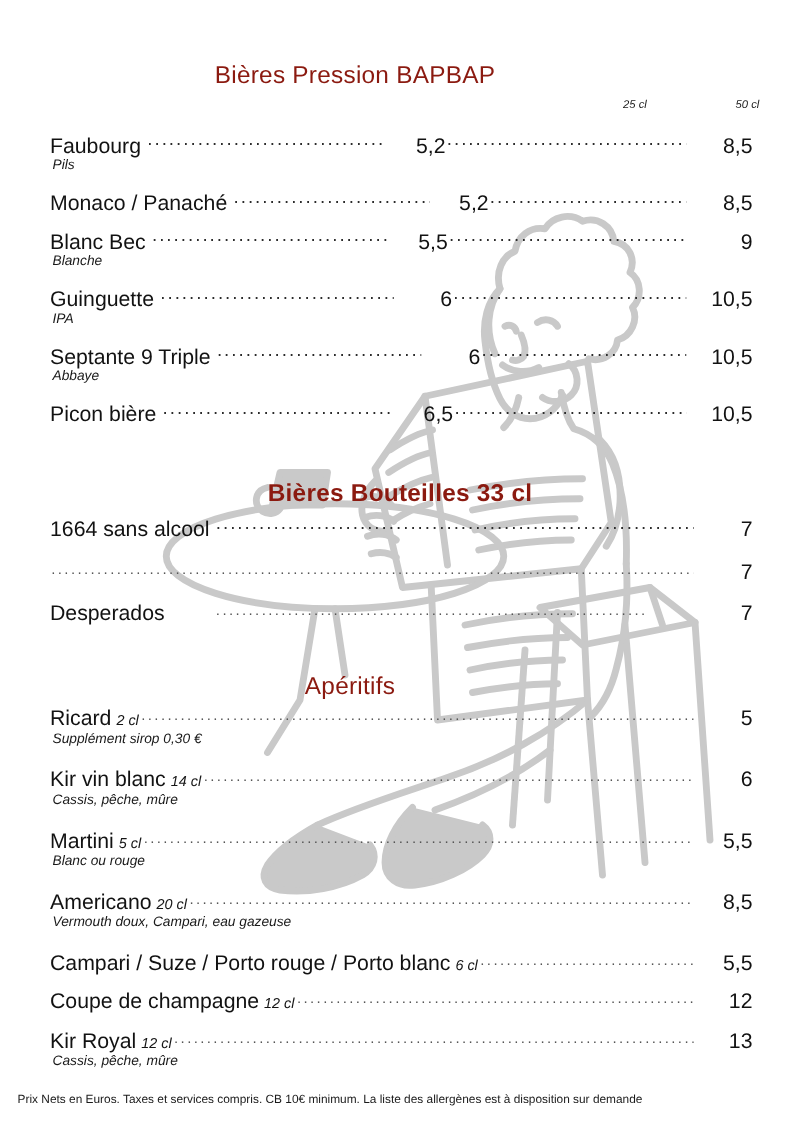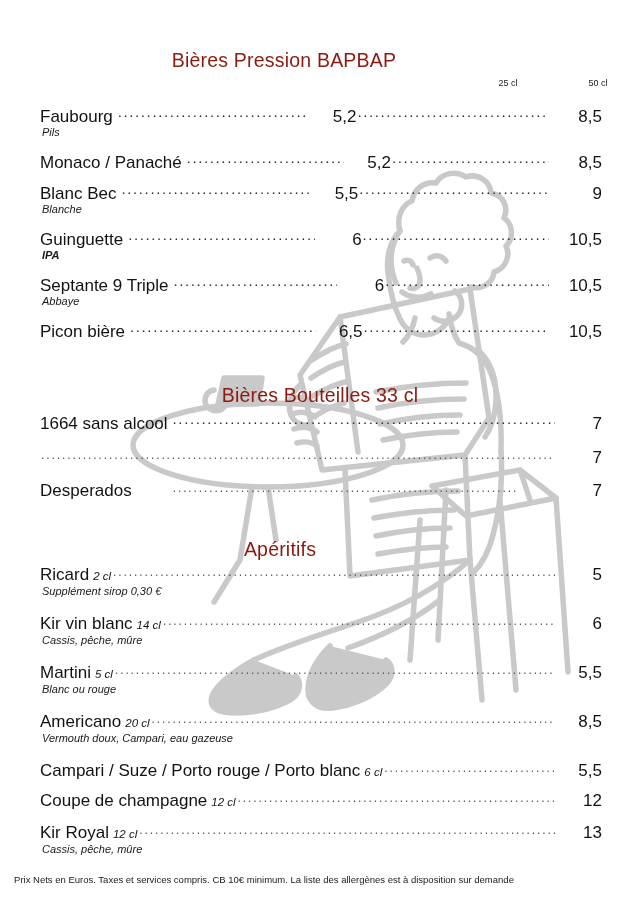--- a/index.html
+++ b/index.html
@@ -38,32 +38,33 @@
 
   .section-title {
     text-align: center;
     color: #8B1A10;
     font-size: 19.5px;
     font-weight: 400;
     letter-spacing: 0.2px;
   }
 
   #title-pression { position:absolute; left:0; top:36px;  width:568px; }
-  #title-bouteilles { position:absolute; left:0; top:371px; width:640px; }
+  #title-bouteilles { position:absolute; left:0; top:371px; width:640px;font-weight:bold; }
   #title-aperitifs { position:absolute; left:0; top:525px; width:560px; }
 
   
   .col-headers {
     position: absolute;
     top: 78px;
     left: 0;
     width: 584px;
     height: 14px;
     font-size: 9px;
     color: #1a1a1a;
+    font-style: italic;
   }
   .col-hdr {
     position: absolute;
     text-align: center;
     width: 40px;
   }
   #hdr-25 { left: 488px; }
   #hdr-50 { left: 578px; }
 
   
@@ -255,21 +256,21 @@
   </div>
   <div class="sub" style="top:203px;">Blanche</div>
 
   <div class="menu-line" style="top:228px;">
     <span class="item-name">Guinguette</span>
     <span class="leader"></span>
     <span class="price c25">6</span>
     <span class="leader"></span>
     <span class="price c50">10,5</span>
   </div>
-  <div class="sub" style="top:249px;font-weight:bold;">IPA</div>
+  <div class="sub" style="top:249px;">IPA</div>
 
   <div class="menu-line" style="top:274px;">
     <span class="item-name">Septante 9 Triple</span>
     <span class="leader"></span>
     <span class="price c25">6</span>
     <span class="leader"></span>
     <span class="price c50">10,5</span>
   </div>
   <div class="sub" style="top:295px;">Abbaye</div>
 

